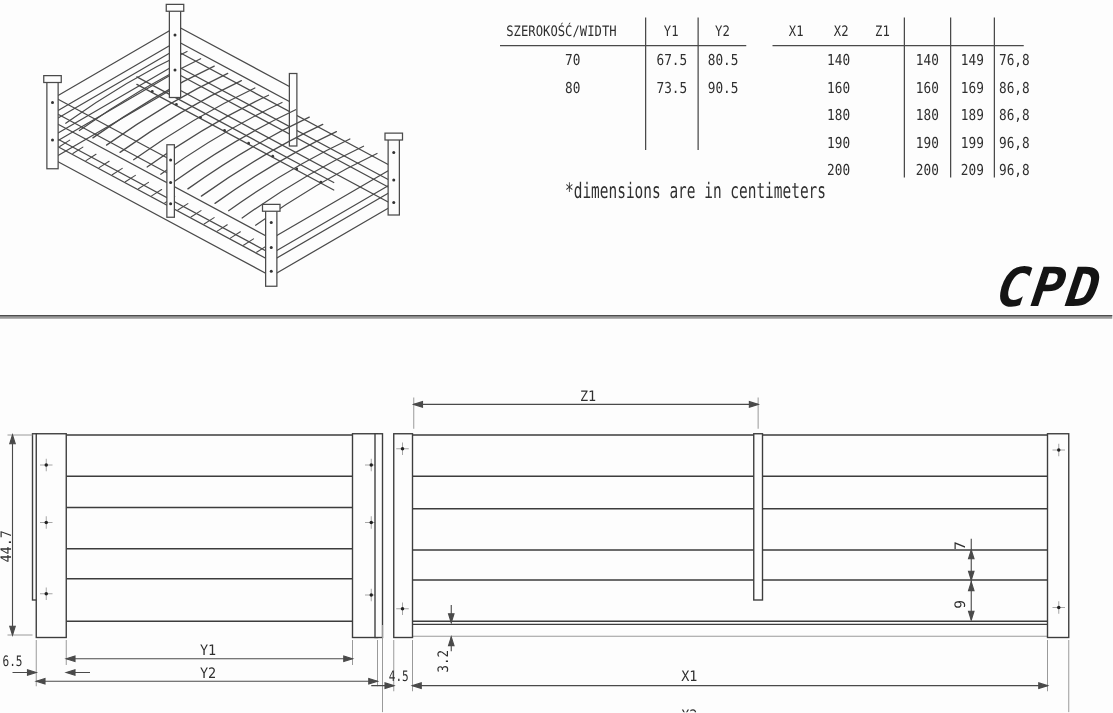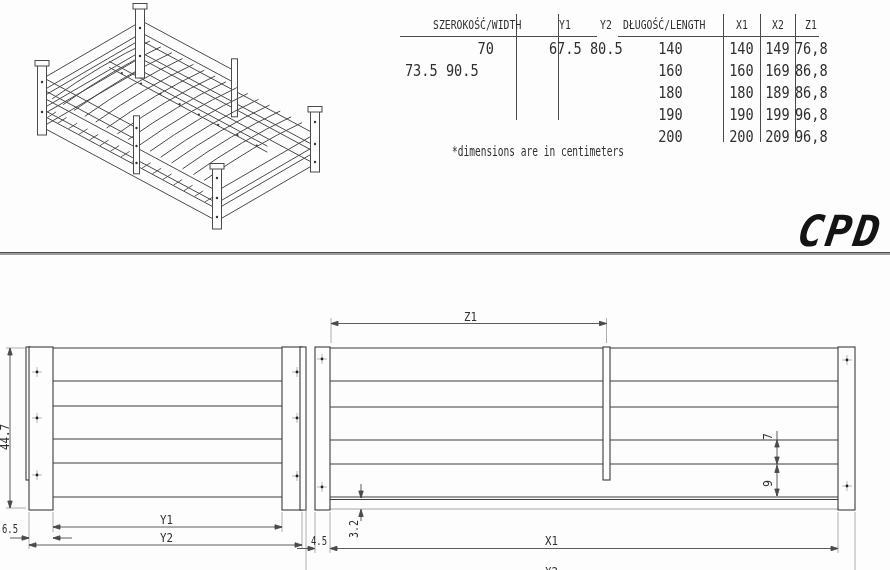--- a/index.html
+++ b/index.html
@@ -4,37 +4,37 @@
 <style>
   html,body{margin:0;padding:0;}
   body{width:890px;height:570px;position:relative;overflow:hidden;
        background:#fdfdfd;font-family:"DejaVu Sans Mono",monospace;color:#333;}
   .sqz{display:inline-block;transform:scaleX(0.85);transform-origin:50% 50%;white-space:nowrap;}
   .sqz-l{transform-origin:0 50%;}
   
   .cadtable{position:absolute;top:14px;}
   .trow{display:flex;height:22px;align-items:center;}
   .cell{display:flex;justify-content:center;align-items:center;height:22px;
-        font-size:16px;color:#2f2f2f;box-sizing:border-box;}
+        font-size:12px;color:#2f2f2f;box-sizing:border-box;}
   .trow.head .cell{font-size:11.5px;}
   .trow.head .c0{justify-content:flex-start;padding-left:5px;}
   .hline{height:1.2px;background:#4a4a4a;}
   .vline{position:absolute;top:0;width:1.2px;background:#4a4a4a;}
   #table-width{left:400px;}
-  #table-width .c0{width:116px;margin-left:28px;} #table-width .c1{width:42px;} #table-width .c2{width:40px;}
+  #table-width .c0{width:116px;} #table-width .c1{width:42px;} #table-width .c2{width:40px;}
   #table-width .hline{width:197px;}
   #table-width .v1{left:116px;height:106px;} #table-width .v2{left:158px;height:106px;}
   #table-length{left:618px;}
   #table-length .c0{width:105px;} #table-length .c1{width:37px;}
   #table-length .c2{width:35px;} #table-length .c3{width:32px;}
   #table-length .hline{width:201px;}
   #table-length .v1{left:105px;height:128px;} #table-length .v2{left:142px;height:128px;}
   #table-length .v3{left:177px;height:128px;}
   
-  #dims-note{position:absolute;left:452px;top:143px;font-size:14px;color:#2f2f2f;}
+  #dims-note{position:absolute;left:452px;top:143px;font-size:17px;color:#2f2f2f;}
   #dims-note .sqz{transform:scaleX(0.68);}
   #model-logo{position:absolute;right:8px;top:206px;font-size:43px;font-style:italic;
               font-weight:bold;letter-spacing:2px;color:#141414;transform:skewX(-8deg);}
   #divider{position:absolute;left:0;top:252px;width:890px;height:2px;
            background:#9b9b9b;border-top:1.6px solid #4d4d4d;}
   svg{position:absolute;left:0;top:0;}
   text{font-family:"DejaVu Sans Mono",monospace;fill:#2f2f2f;}
 </style>
 </head>
 <body>
@@ -155,37 +155,37 @@
         <span class="sqz">70</span>
       </div>
       <div class="cell c1">
         <span class="sqz">67.5</span>
       </div>
       <div class="cell c2">
         <span class="sqz">80.5</span>
       </div>
     </div>
     <div class="trow body">
+      <div class="cell c0">
+        <span class="sqz">80</span>
+      </div>
       <div class="cell c1">
         <span class="sqz">73.5</span>
       </div>
       <div class="cell c2">
         <span class="sqz">90.5</span>
       </div>
     </div>
   </div>
 
 <div id="table-length" class="cadtable" style="position:absolute;">
   <div class="vline v1"></div>
   <div class="vline v2"></div>
   <div class="vline v3"></div>
 <div class="trow head">
-      <div class="cell c0">
-        <span class="sqz sqz-l">DŁUGOŚĆ/LENGTH</span>
-      </div>
       <div class="cell c1">
         <span class="sqz">X1</span>
       </div>
       <div class="cell c2">
         <span class="sqz">X2</span>
       </div>
       <div class="cell c3">
         <span class="sqz">Z1</span>
       </div>
     </div>

